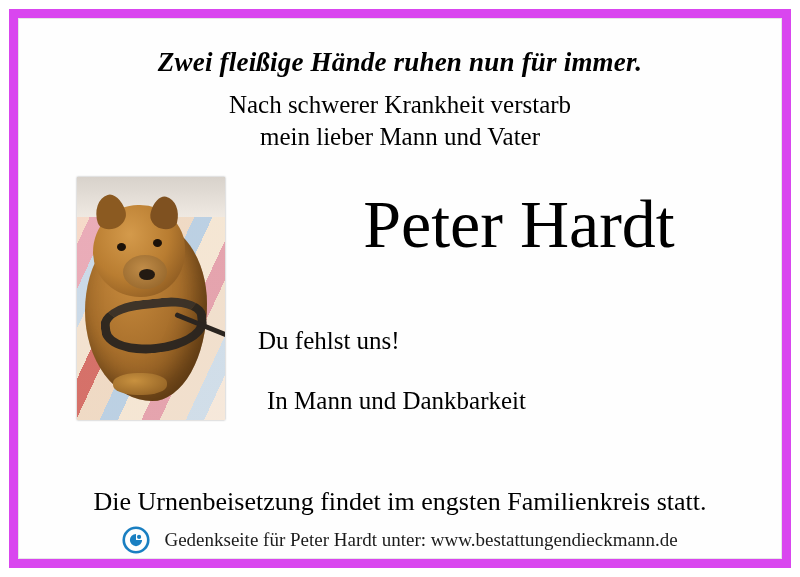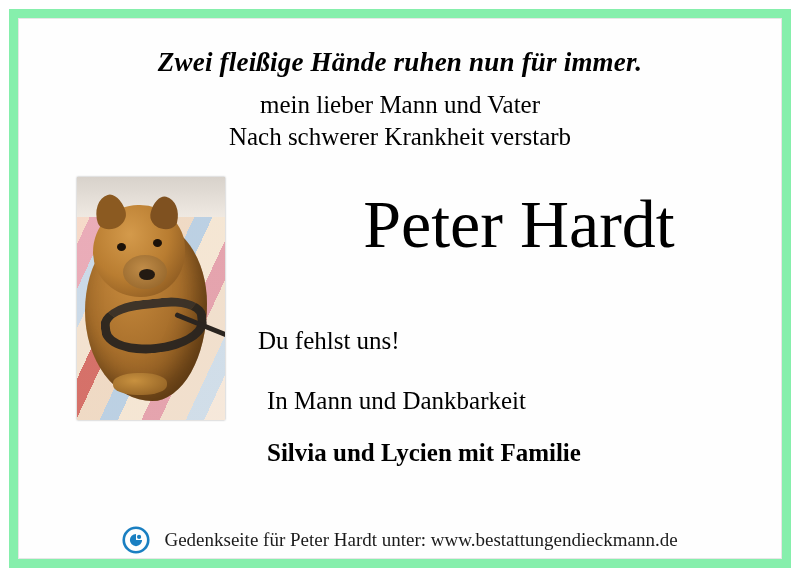--- a/index.html
+++ b/index.html
@@ -11,21 +11,21 @@
     width: 800px;
     height: 577px;
     overflow: hidden;
     font-family: "Liberation Serif", serif;
   }
   .obituary {
     position: relative;
     width: 800px;
     height: 577px;
     box-sizing: border-box;
-    background: #86efac;
+    background: #d946ef;
     border: 9px solid #ffffff;
     outline: 1px solid #d8d8d8;
   }
   .inner-frame {
     position: absolute;
     left: 9px;
     top: 9px;
     right: 9px;
     bottom: 9px;
     border: 1px solid #e6e6e6;
@@ -286,22 +286,22 @@
 </head>
 <body>
 
 <div class="obituary">
   <div class="inner-frame"></div>
   <div class="content">
 
     <div class="headline">Zwei fleißige Hände ruhen nun für immer.</div>
 
     <div class="subline">
+      <div>Nach schwerer Krankheit verstarb</div>
       <div>mein lieber Mann und Vater</div>
-      <div>Nach schwerer Krankheit verstarb</div>
     </div>
 
     <div class="photo">
       <div class="stripes"></div>
       <div class="floor"></div>
       <div class="dog-body"></div>
       <div class="dog-head"></div>
       <div class="dog-ear-l"></div>
       <div class="dog-ear-r"></div>
       <div class="dog-muzzle"></div>
@@ -310,21 +310,21 @@
       <div class="dog-nose"></div>
       <div class="harness"></div>
       <div class="leash"></div>
       <div class="paw"></div>
     </div>
 
     <div class="name">Peter Hardt</div>
 
     <div class="line-fehlst">Du fehlst uns!</div>
     <div class="line-liebe">In Mann und Dankbarkeit</div>
-    <div class="line-family">Silvia und Lycien mit Familie</div>
+    <div class="line-urne">Die Urnenbeisetzung findet im engsten Familienkreis statt.</div>
 
     <div class="footer">
       <span class="footer-icon">
         <svg viewBox="0 0 32 32" width="28" height="28" aria-hidden="true">
           <circle cx="16" cy="16" r="14" fill="none" stroke="#1a7fc1" stroke-width="3"></circle>
           <path d="M16 9 a7 7 0 1 0 7 7 h-7 z" fill="#1a7fc1"></path>
           <circle cx="19.5" cy="12.5" r="2.4" fill="#1a7fc1"></circle>
         </svg>
       </span>
       <span class="footer-text">Gedenkseite für Peter Hardt unter: www.bestattungendieckmann.de</span>

